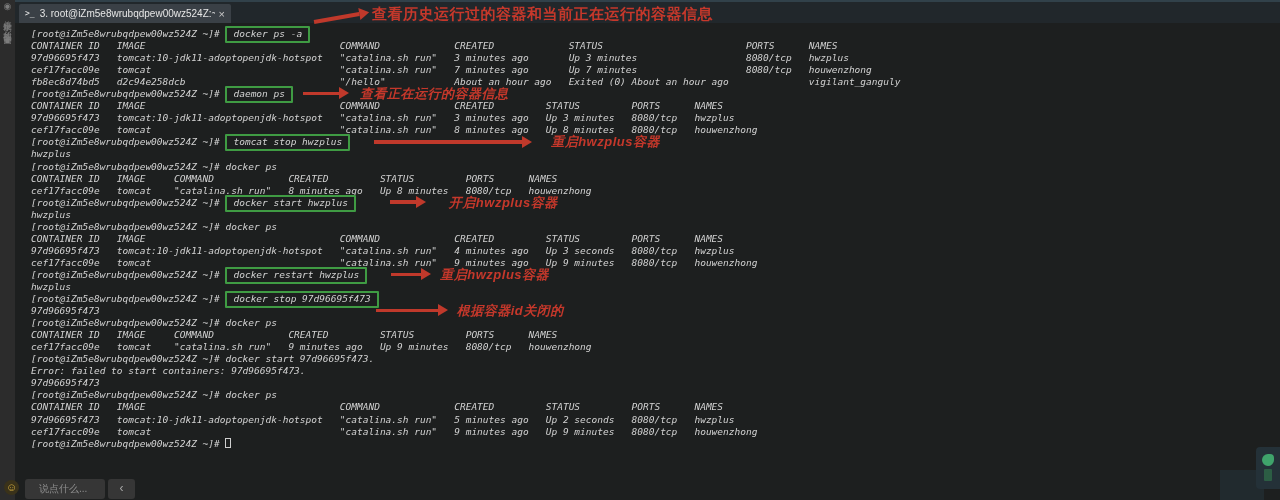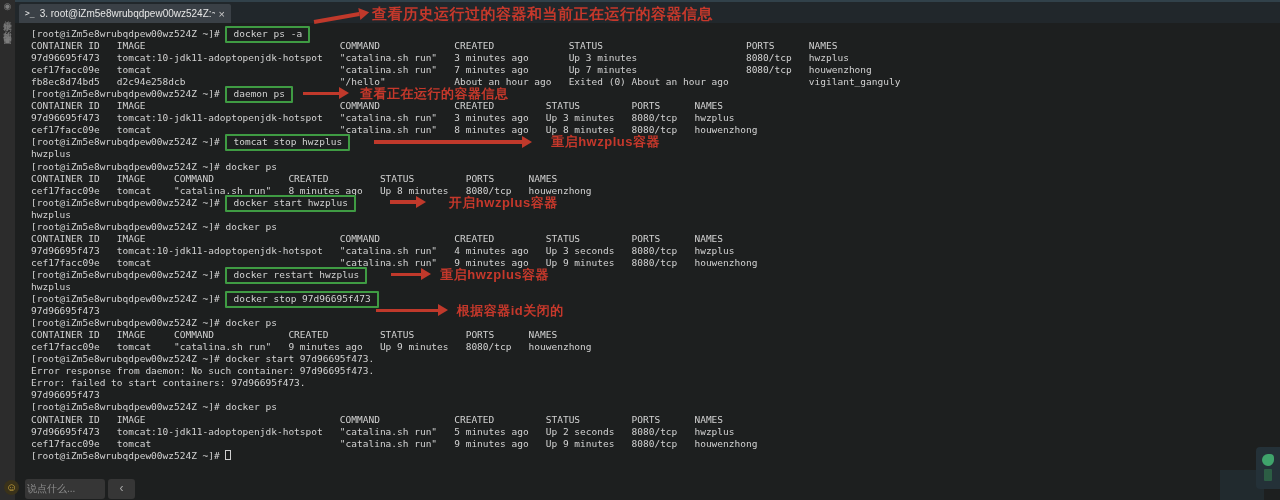--- a/index.html
+++ b/index.html
@@ -14,21 +14,21 @@
   .tabbar{position:absolute;left:15px;top:0;right:0;height:23px;background:#21272b;
           border-top:2px solid #31414a;box-sizing:border-box;z-index:2;}
   .tab{position:absolute;left:4px;top:2px;height:19px;width:212px;background:#3a4046;
        display:flex;align-items:center;padding:0 6px;box-sizing:border-box;border-radius:2px 2px 0 0;}
   .tab-icon{font-family:"DejaVu Sans Mono",monospace;font-size:8px;color:#e8e8e8;margin-right:5px;}
   .tab-title{font-size:10px;color:#e6e6e6;white-space:nowrap;overflow:hidden;flex:1;}
   .tab-close{font-size:11px;color:#c9c9c9;margin-left:4px;cursor:pointer;}
   
   .term{position:absolute;left:15px;top:23px;right:0;bottom:0;background:#1d1f1f;
         padding:5px 0 0 16px;z-index:1;
-        font-family:"DejaVu Sans Mono",monospace;font-size:9.5px;line-height:12.06px;color:#d2d2d2;}
+        font-family:"DejaVu Sans Mono",monospace;font-size:9.5px;line-height:12.06px;color:#d2d2d2;font-style:italic;}
   .line{height:12.06px;white-space:pre;overflow:visible;}
   .seg-t{white-space:pre;}
   .cmdbox{display:inline-block;border:2px solid #3f9b43;border-radius:1px;
           padding:1px 6px 2px 6px;margin:-4px 0 -4px 0;line-height:10px;vertical-align:baseline;}
   .gap{display:inline-block;height:1px;}
   .arrow{display:inline-block;position:relative;height:3.5px;background:#c0392b;
          vertical-align:middle;margin-bottom:2px;margin-right:11px;}
   .arrow::after{content:'';position:absolute;right:-10px;top:-4.5px;width:0;height:0;
          border-left:10px solid #c0392b;border-top:6px solid transparent;border-bottom:6px solid transparent;}
   .ann{color:#c5382b;font-family:"Liberation Sans",sans-serif;font-size:13px;font-weight:bold;
@@ -40,21 +40,21 @@
           font-weight:bold;letter-spacing:0.5px;white-space:nowrap;}
   .a1-arrow{position:absolute;left:314px;top:20px;width:46px;height:3.5px;background:#c0392b;
           z-index:4;transform:rotate(-10deg);transform-origin:left center;}
   .a1-arrow::after{content:'';position:absolute;right:-10px;top:-4.5px;width:0;height:0;
           border-left:10px solid #c0392b;border-top:6px solid transparent;border-bottom:6px solid transparent;}
   
   .cbar{position:absolute;left:0;top:476px;width:180px;height:24px;z-index:5;}
   .emoji-btn{position:absolute;left:4px;top:4px;width:15px;height:15px;border-radius:50%;
              background:#3a321a;color:#d0ab3f;font-size:11px;line-height:15px;text-align:center;cursor:pointer;}
   .cinput{position:absolute;left:25px;top:3px;width:80px;height:20px;background:#363636;border-radius:3px;
-          color:#8e8e8e;font-size:10px;line-height:20px;padding-left:2px;box-sizing:border-box;cursor:text;}
+          color:#8e8e8e;font-size:10px;line-height:20px;padding-left:14px;box-sizing:border-box;cursor:text;}
   .collapse{position:absolute;left:108px;top:3px;width:27px;height:20px;background:#363636;border-radius:3px;
           color:#a8a8a8;font-size:12px;line-height:19px;text-align:center;cursor:pointer;}
   
   .shadow-block{position:absolute;left:1220px;top:470px;width:44px;height:30px;background:#212a2e;z-index:4;}
   .fwidget{position:absolute;left:1256px;top:447px;width:24px;height:42px;background:#243138;
            border-radius:4px 0 0 4px;z-index:5;cursor:pointer;}
   .fwidget .leaf{position:absolute;left:6px;top:7px;width:12px;height:12px;border-radius:50% 4px 50% 50%;
            background:#3fa36b;}
   .fwidget .pot{position:absolute;left:8px;top:22px;width:8px;height:12px;background:#2c5d44;border-radius:1px;}
 </style>
@@ -103,21 +103,20 @@
       <div class="line"><span class="seg-t">97d96695f473   tomcat:10-jdk11-adoptopenjdk-hotspot   "catalina.sh run"   4 minutes ago   Up 3 seconds   8080/tcp   hwzplus</span></div>
       <div class="line"><span class="seg-t">cef17facc09e   tomcat                                 "catalina.sh run"   9 minutes ago   Up 9 minutes   8080/tcp   houwenzhong</span></div>
       <div class="line"><span class="seg-t">[root@iZm5e8wrubqdpew00wz524Z ~]# </span><span class="cmdbox seg-t">docker restart hwzplus</span><span class="gap" style="width: 24px;"></span><span class="arrow" style="width: 30px;"></span><span class="gap" style="width: 8px;"></span><span class="ann">重启hwzplus容器</span></div>
       <div class="line"><span class="seg-t">hwzplus</span></div>
       <div class="line"><span class="seg-t">[root@iZm5e8wrubqdpew00wz524Z ~]# </span><span class="cmdbox seg-t">docker stop 97d96695f473</span></div>
       <div class="line"><span class="seg-t">97d96695f473</span><span class="gap" style="width: 276px;"></span><span class="arrow" style="width: 62px;"></span><span class="gap" style="width: 8px;"></span><span class="ann">根据容器id关闭的</span></div>
       <div class="line"><span class="seg-t">[root@iZm5e8wrubqdpew00wz524Z ~]# docker ps</span></div>
       <div class="line"><span class="seg-t">CONTAINER ID   IMAGE     COMMAND             CREATED         STATUS         PORTS      NAMES</span></div>
       <div class="line"><span class="seg-t">cef17facc09e   tomcat    "catalina.sh run"   9 minutes ago   Up 9 minutes   8080/tcp   houwenzhong</span></div>
       <div class="line"><span class="seg-t">[root@iZm5e8wrubqdpew00wz524Z ~]# docker start 97d96695f473.</span></div>
-      <div class="line"><span class="seg-t">Error response from daemon: No such container: 97d96695f473.</span></div>
       <div class="line"><span class="seg-t">Error: failed to start containers: 97d96695f473.</span></div>
       <div class="line"><span class="seg-t">97d96695f473</span></div>
       <div class="line"><span class="seg-t">[root@iZm5e8wrubqdpew00wz524Z ~]# docker ps</span></div>
       <div class="line"><span class="seg-t">CONTAINER ID   IMAGE                                  COMMAND             CREATED         STATUS         PORTS      NAMES</span></div>
       <div class="line"><span class="seg-t">97d96695f473   tomcat:10-jdk11-adoptopenjdk-hotspot   "catalina.sh run"   5 minutes ago   Up 2 seconds   8080/tcp   hwzplus</span></div>
       <div class="line"><span class="seg-t">cef17facc09e   tomcat                                 "catalina.sh run"   9 minutes ago   Up 9 minutes   8080/tcp   houwenzhong</span></div>
       <div class="line"><span class="seg-t">[root@iZm5e8wrubqdpew00wz524Z ~]# </span><span class="cursor"></span></div>
     </div>
 
   <div class="cbar">

